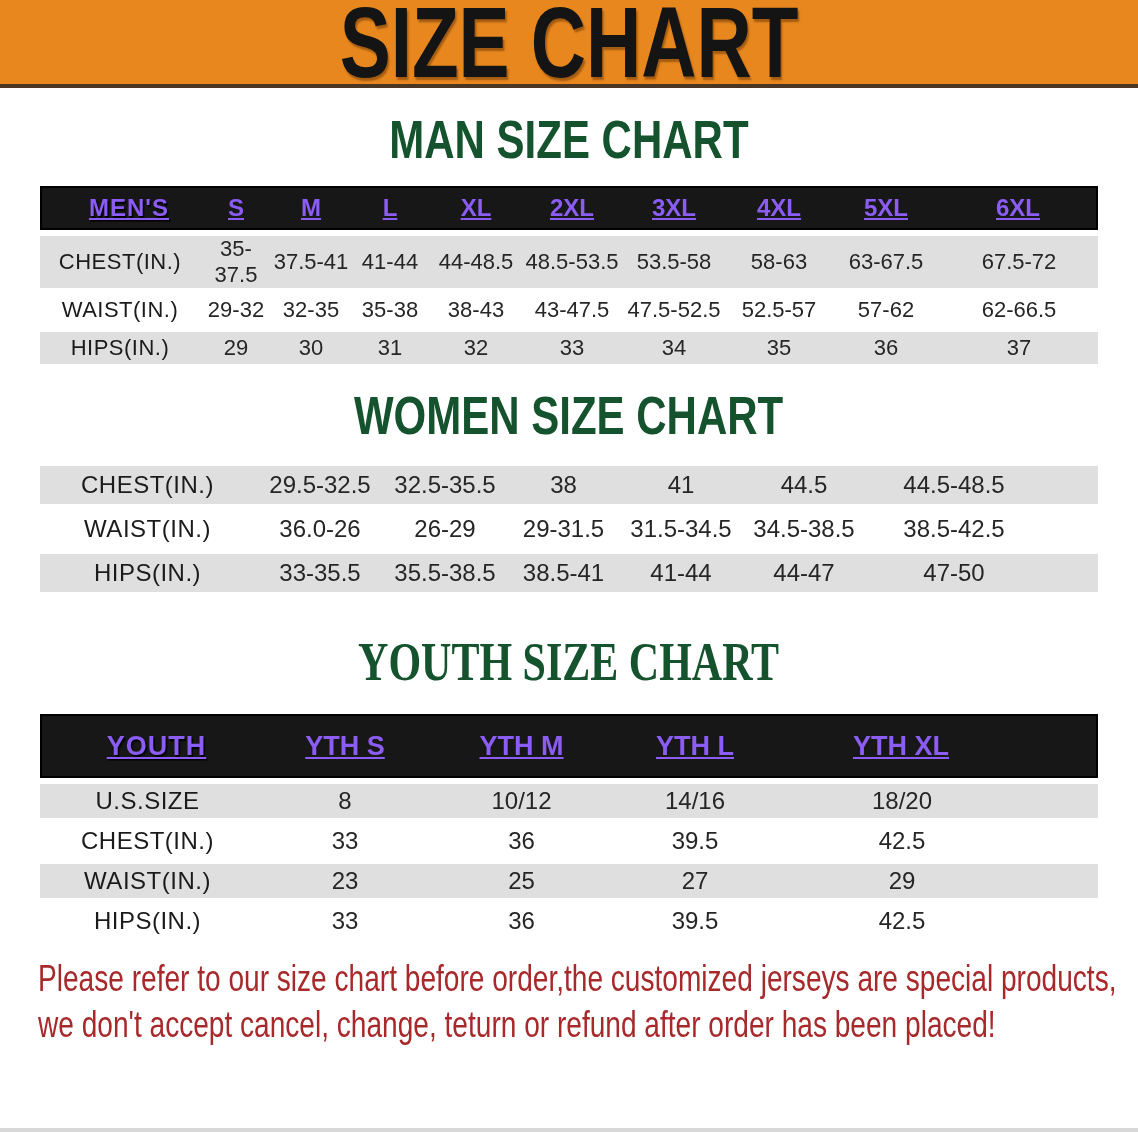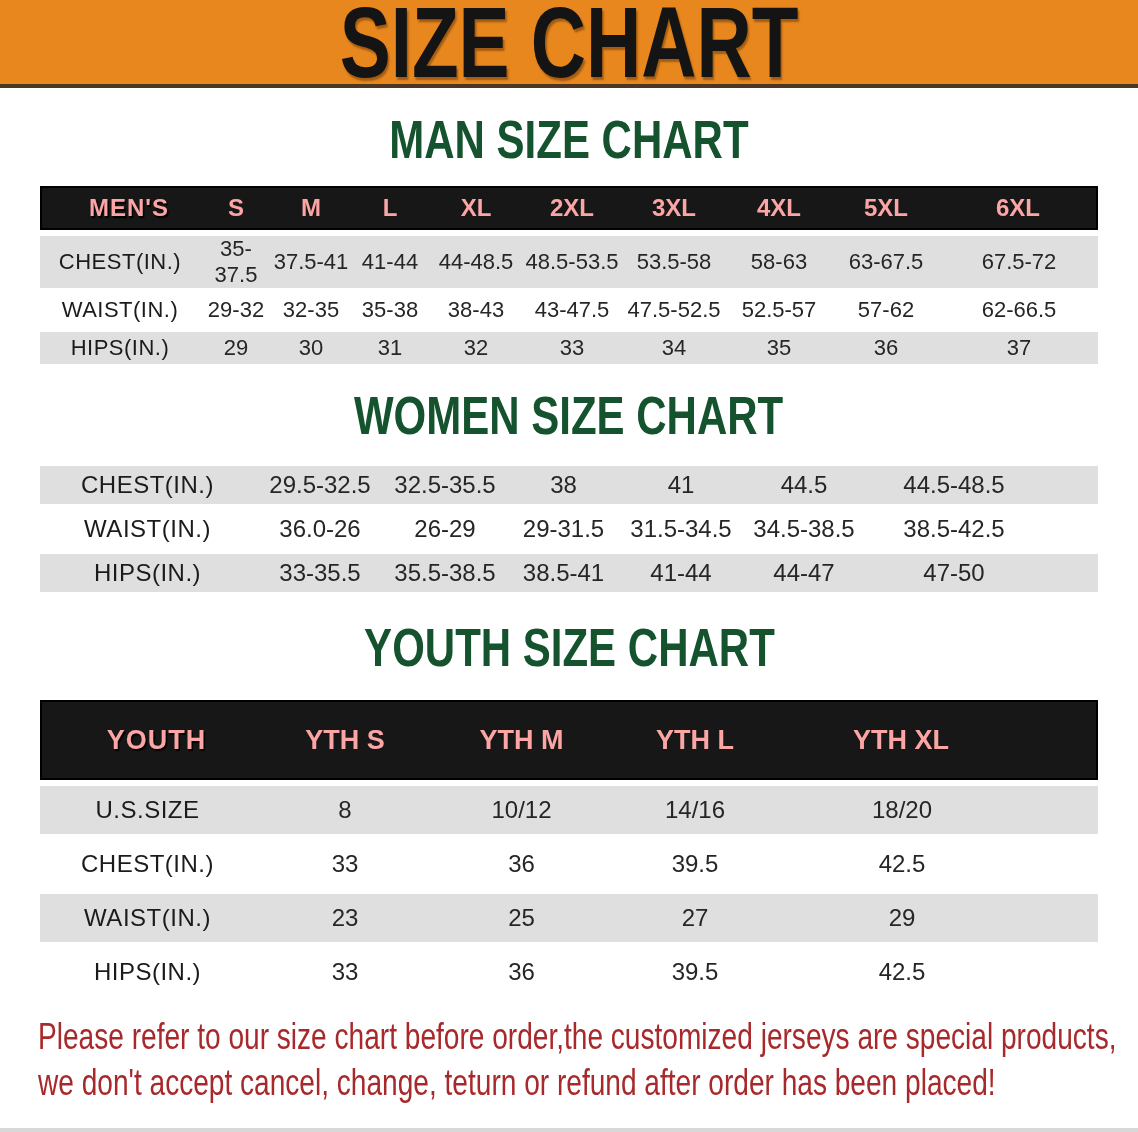--- a/index.html
+++ b/index.html
@@ -23,48 +23,48 @@
   .section-heading {
     height:52px; display:flex; align-items:center; justify-content:center;
     color:#14532d;
   }
   .section-heading .ht {
     display:inline-block; font-weight:800; font-size:50px; line-height:1;
     transform:scale(0.84,1.08); white-space:nowrap;
   }
   #man-heading   { margin-top:26px; }
   #women-heading { margin-top:20px; }
-  #youth-heading { margin-top:24px; }
+  #youth-heading { margin-top:38px;font-family:Liberation Serif, serif; }
   
   .size-table {
     table-layout:fixed; width:1058px; margin-left:40px;
     border-collapse:separate; border-spacing:0 6px;
   }
   .mens   { margin-top:14px; }
   .womens { margin-top:18px; }
   .youth  { margin-top:20px; }
   .size-table th, .size-table td { overflow:hidden; padding:0; }
   tr.head th {
-    background:#171717; color:#fca5a5; font-weight:600;
-    text-align:center; border-top:2px solid #000; border-bottom:2px solid #000;
+    background:#171717; color:#8b5cf6; font-weight:600;
+    text-align:center; border-top:2px solid #000; border-bottom:2px solid #000;text-decoration:underline;
   }
   tr.head th:first-child { border-left:2px solid #000; }
   tr.head th:last-child  { border-right:2px solid #000; }
   th.corner {
     text-align:left; padding-left:16px; font-weight:800; font-size:33px;
     letter-spacing:1px; text-shadow:1.5px 1.5px 1px #000;
   }
   .mens   tr.head th { height:44px; font-size:24px; }
   .womens tr.head th { height:58px; font-size:27px; }
-  .youth  tr.head th { height:80px; font-size:27px; }
+  .youth  tr.head th { height:64px; font-size:27px; }
   .womens th.corner, .youth th.corner { font-size:35px; }
   td { text-align:center; color:#262626; }
   .mens   td { height:32px; font-size:22px; }
   .womens td { height:38px; font-size:24px; }
-  .youth  td { height:48px; font-size:24px; }
+  .youth  td { height:34px; font-size:24px; }
   tr.gray  td { background:#DFDFDF; }
   tr.white td { background:#ffffff; }
   td.rlabel { color:#1b1b1b; letter-spacing:0.5px; }
   .mens   td.rlabel { font-size:22px; }
   .womens td.rlabel, .youth td.rlabel { font-size:24px; }
   
   .mens   th:last-child, .mens   td:last-child { }
   .womens th:last-child, .womens td:last-child { padding-right:58px; }
   .youth  th:last-child, .youth  td:last-child { padding-right:76px; }
   

